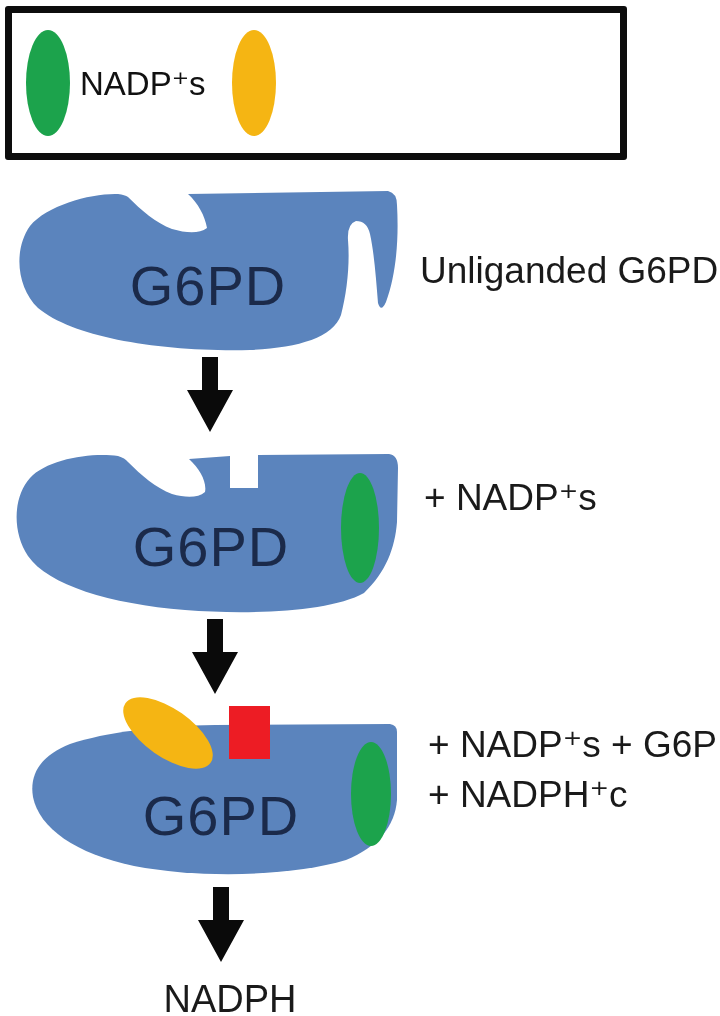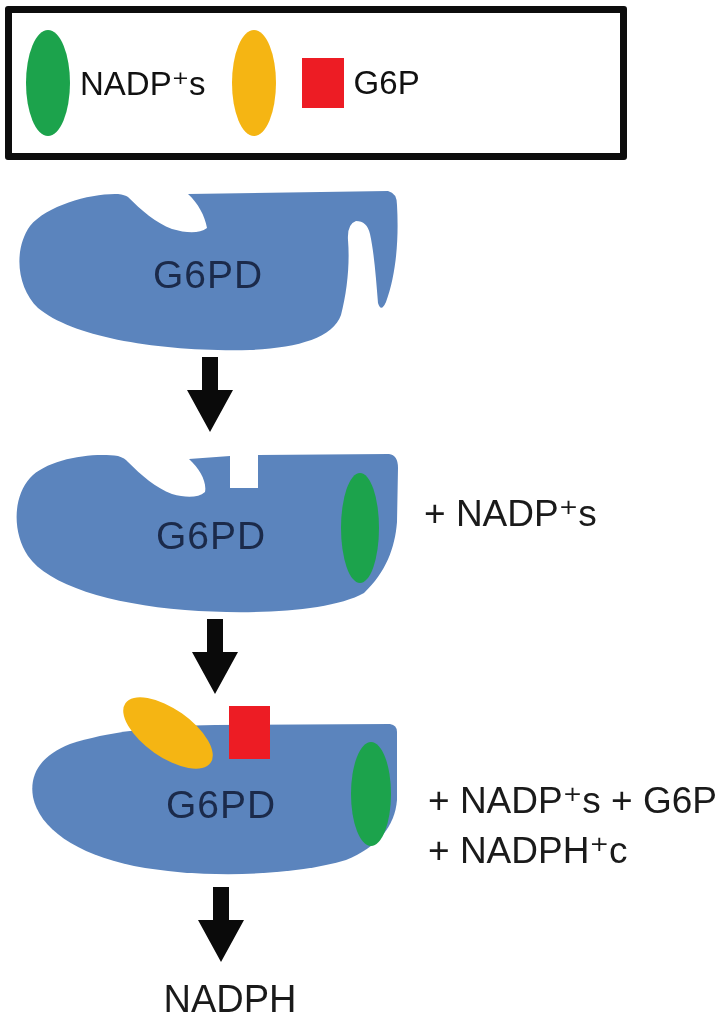--- a/index.html
+++ b/index.html
@@ -18,21 +18,21 @@
   .swatch.ellipse{width:44px;height:106px;border-radius:50%;}
   .swatch.green{background:#1ca34c;}
   .swatch.yellow{background:#f5b513;}
   .swatch.red-square{width:42px;height:50px;background:#ed1c24;}
   .legend-label{font-size:33px;color:#111111;white-space:nowrap;}
   
   .art{position:absolute;left:0;top:0;width:720px;height:1016px;}
   
   .enzyme-label{
     position:absolute;transform:translateX(-50%);
-    font-size:39px;color:#1b2a4a;white-space:nowrap;letter-spacing:1px;
+    font-size:56px;color:#1b2a4a;white-space:nowrap;letter-spacing:1px;
   }
   .caption{
     position:absolute;font-size:37px;color:#1a1a1a;white-space:nowrap;line-height:50px;
   }
   .product-label{
     position:absolute;transform:translateX(-50%);
     font-size:38px;color:#1a1a1a;white-space:nowrap;
   }
 </style>
 </head>
@@ -40,24 +40,20 @@
 
 <div class="canvas">
 
   <div class="legend">
     <div class="legend-item">
       <span class="swatch ellipse green"></span>
       <span class="legend-label">NADP⁺s</span>
     </div>
     <div class="legend-item">
       <span class="swatch ellipse yellow"></span>
-    </div>
-    <div class="legend-item">
-      <span class="swatch red-square"></span>
-      <span class="legend-label">G6P</span>
     </div>
   </div>
 
   <svg class="art" viewBox="0 0 720 1016">
 
     <path d="M 128,197
              C 141,210 156,223 172,229
              C 186,233 199,234 207,228
              C 205,216 198,203 188,194
              L 388,191
@@ -114,21 +110,22 @@
 
     <ellipse cx="371" cy="794" rx="20" ry="52" fill="#1ca34c"></ellipse>
 
     <path d="M 213,887 L 229,887 L 229,920 L 244,920 L 221,962 L 198,920 L 213,920 Z" fill="#0a0a0a"></path>
   </svg>
 
   <div class="enzyme-label" style="left:208px;top:253px;">G6PD</div>
   <div class="enzyme-label" style="left:211px;top:514px;">G6PD</div>
   <div class="enzyme-label" style="left:221px;top:783px;">G6PD</div>
 
-  <div class="caption" style="left:424px;top:489px;text-align:center;">+ NADP⁺s</div>
-  <div class="caption" style="left:428px;top:776px;">
+  <div class="caption" style="left:420px;top:246px;">Unliganded G6PD</div>
+  <div class="caption" style="left:424px;top:473px;text-align:center;">+ NADP⁺s</div>
+  <div class="caption" style="left:428px;top:720px;">
     <div>+ NADP⁺s + G6P</div>
     <div>+ NADPH⁺c</div>
   </div>
 
   <div class="product-label" style="left:230px;top:978px;">NADPH</div>
 
 </div>
 
 </body></html>

